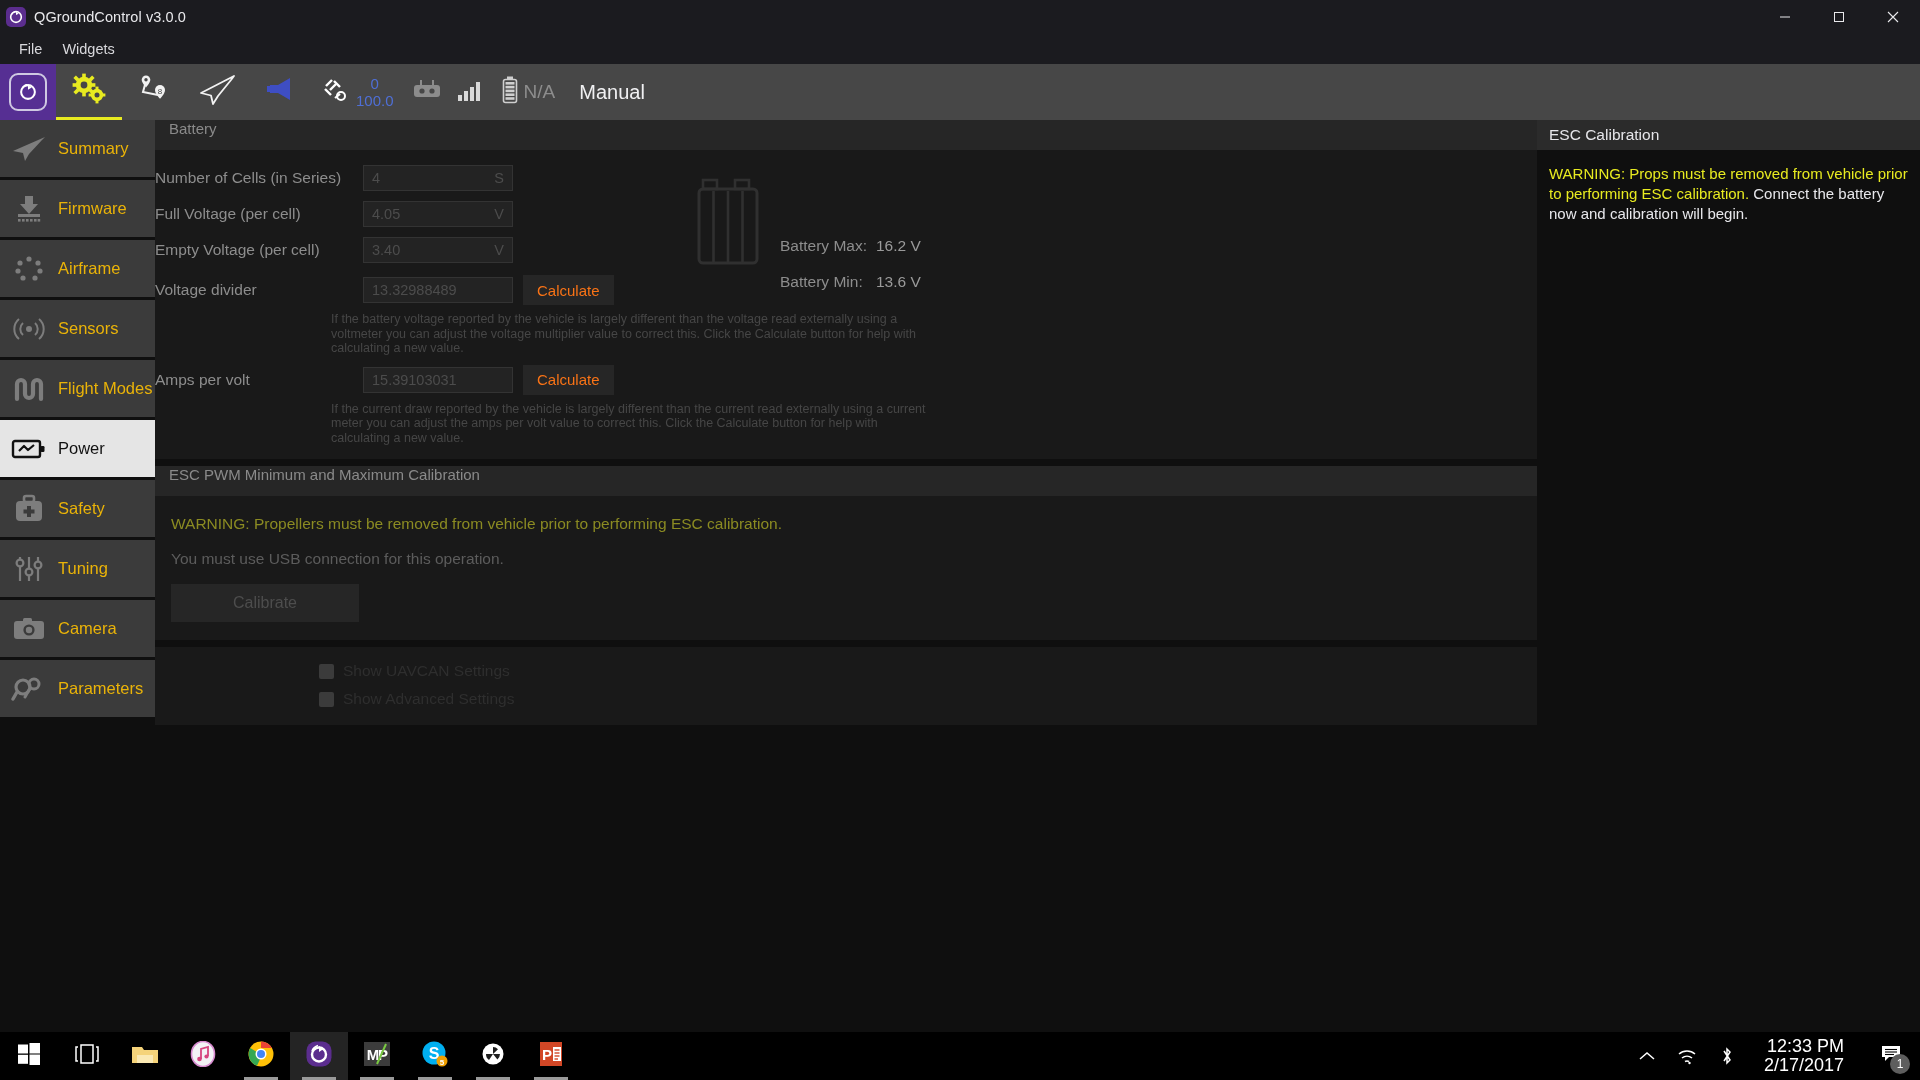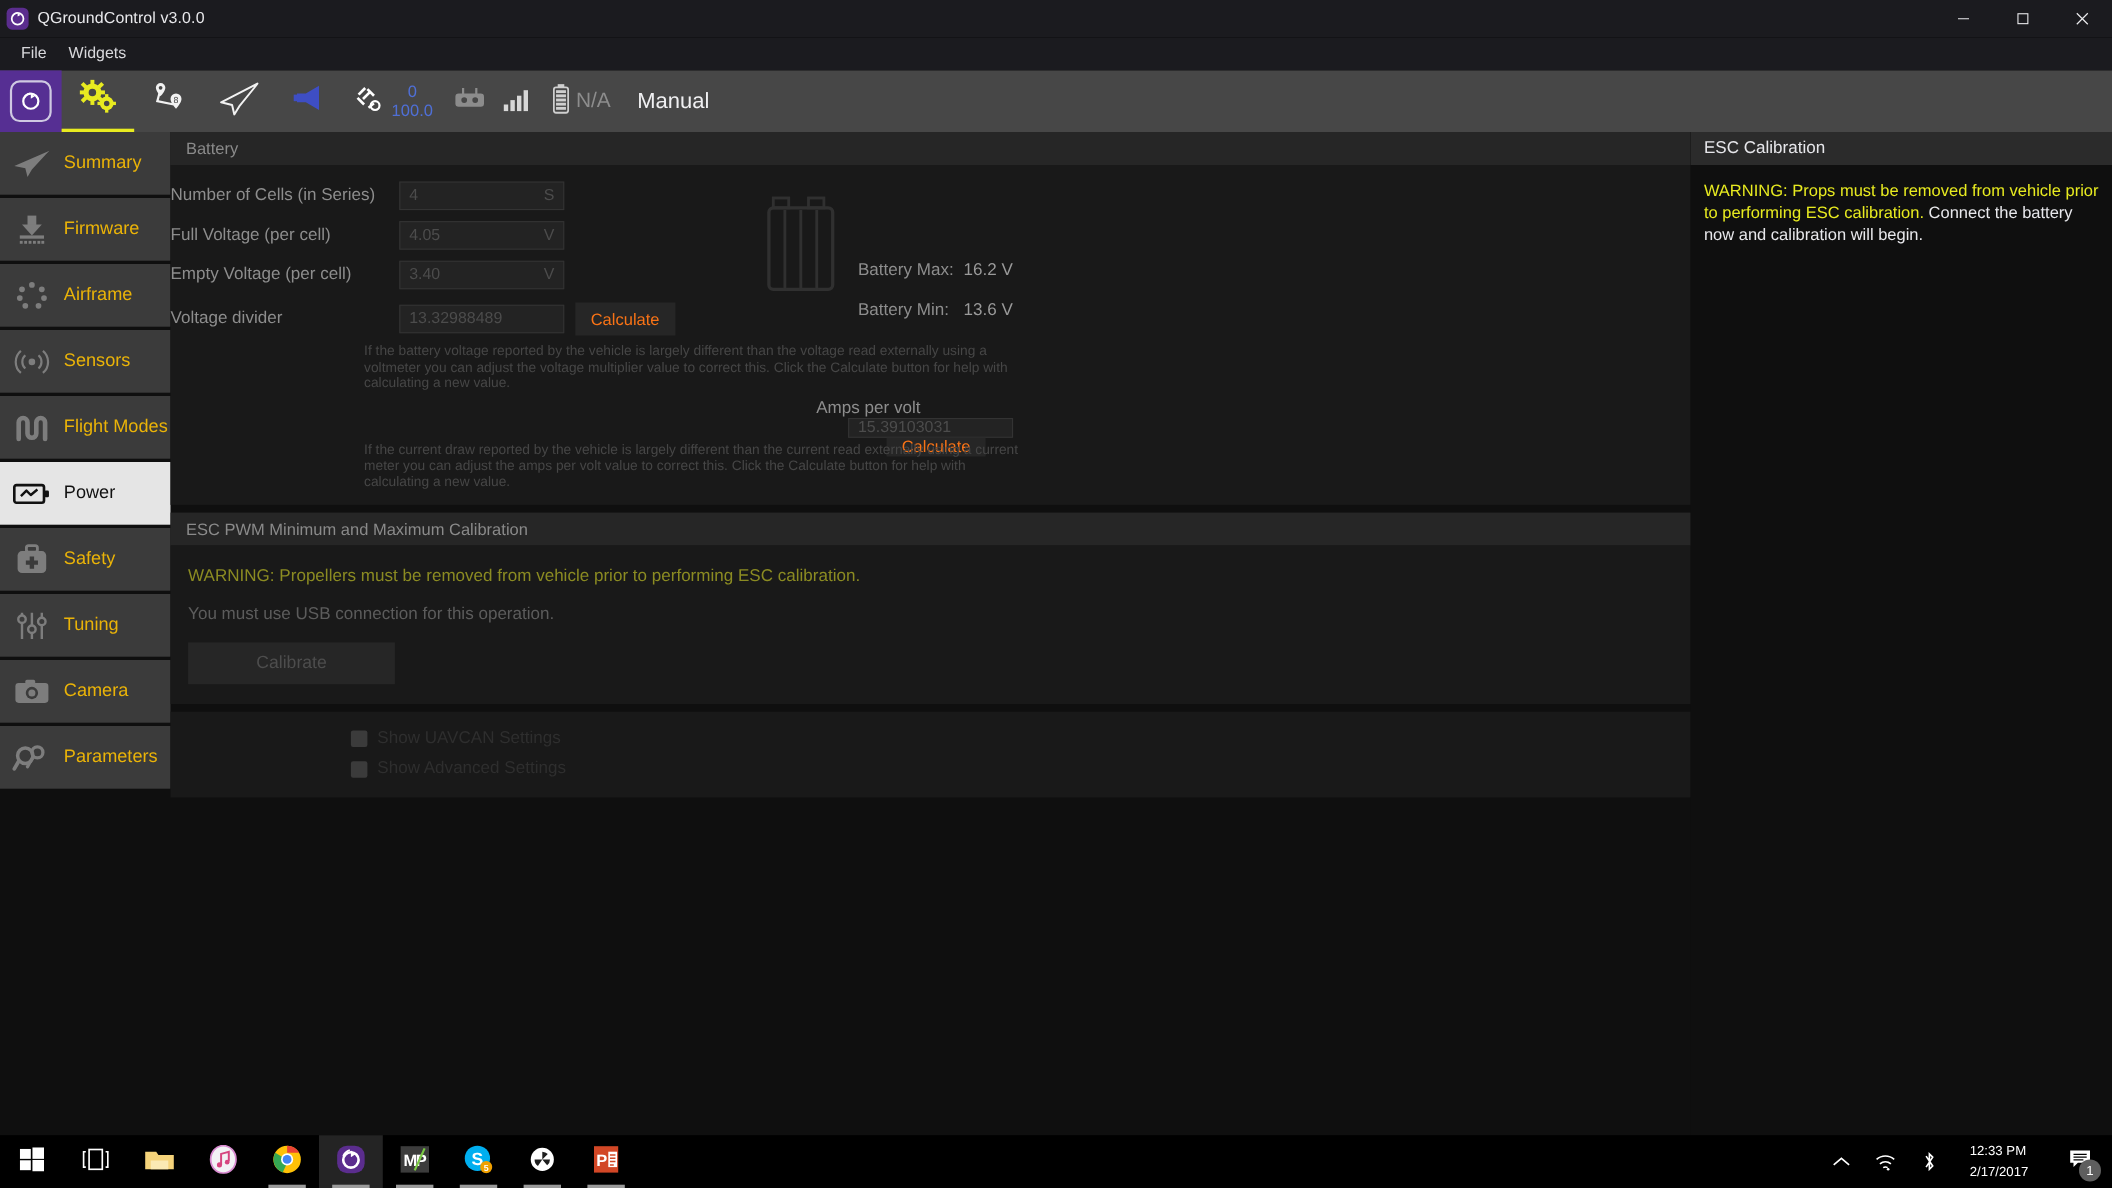--- a/index.html
+++ b/index.html
@@ -77,21 +77,21 @@
   .side-item.selected { background: #e5e5e5; }
   .side-ic { width: 42px; height: 38px; display: flex; align-items: center; justify-content: center; }
   .side-ic svg { fill: #7d7d7d; }
   .side-item.selected .side-ic svg { fill: #111; }
   .side-lbl { color: #eab308; font-size: 16.5px; }
   .side-item.selected .side-lbl { color: #111; }
 
   
   .pane { position: absolute; top: 0; left: 155px; width: 1382px; height: 920px; }
   .group-header {
-    background: #262626; height: 30px; display: flex; align-items: center;
+    background: #262626; height: 30px; display: flex; align-items: flex-start;
     padding-left: 14px; color: #8a8a8a; font-size: 15px;
   }
   .group-body { background: #191919; padding: 10px 0 8px 0; }
 
   .row { display: flex; align-items: center; height: 36px; }
   .row-label { color: #8d8d8d; font-size: 15.5px; width: 208px; }
   .field {
     width: 150px; height: 26px; background: #232323; border: 1px solid #333;
     display: flex; align-items: center; padding: 0 8px;
     color: #4c4c4c; font-size: 14.5px;
@@ -133,21 +133,21 @@
 
   
   .taskbar { position: absolute; bottom: 0; left: 0; width: 1920px; height: 48px; background: #000; display: flex; align-items: center; }
   .tk-item { width: 58px; height: 48px; display: flex; align-items: center; justify-content: center; position: relative; }
   .tk-item.running { background: #242424; }
   .tk-item.running::after, .tk-item.openbar::after {
     content: ""; position: absolute; bottom: 0; left: 12px; width: 34px; height: 3px; background: #9a9a9a;
   }
   .tray { margin-left: auto; display: flex; align-items: center; height: 48px; gap: 18px; padding-right: 6px; }
   .tray-ic { width: 22px; height: 22px; display: flex; align-items: center; justify-content: center; color: #fff; }
-  .clock { color: #fff; font-size: 12px; line-height: 19px; text-align: left; padding: 0 8px; }
+  .clock { color: #fff; font-size: 18px; line-height: 19px; text-align: right; padding: 0 8px; }
   .notif { width: 44px; height: 48px; display: flex; align-items: center; justify-content: center; position: relative; }
   .notif-badge {
     position: absolute; right: 4px; bottom: 6px; width: 20px; height: 20px; border-radius: 50%;
     background: #5e5e5e; color: #fff; font-size: 12px; display: flex; align-items: center; justify-content: center;
   }
 </style>
 </head>
 <body>
 
 <div id="app">
@@ -507,21 +507,21 @@
 
         <div class="row" style="margin-top:4px;">
           <span class="row-label">Voltage divider</span>
           <div class="field">
             <span>13.32988489</span>
           </div>
           <div class="calc-btn">Calculate</div>
         </div>
         <div class="helptext">If the battery voltage reported by the vehicle is largely different than the voltage read externally using a voltmeter you can adjust the voltage multiplier value to correct this. Click the Calculate button for help with calculating a new value.</div>
 
-        <div class="row" style="margin-top:4px;flex-direction:column;">
+        <div class="row" style="margin-top:4px;">
           <span class="row-label">Amps per volt</span>
           <div class="field">
             <span>15.39103031</span>
           </div>
           <div class="calc-btn">Calculate</div>
         </div>
         <div class="helptext">If the current draw reported by the vehicle is largely different than the current read externally using a current meter you can adjust the amps per volt value to correct this. Click the Calculate button for help with calculating a new value.</div>
       </div>
 
       <div class="group-header" style="margin-top:7px;">

